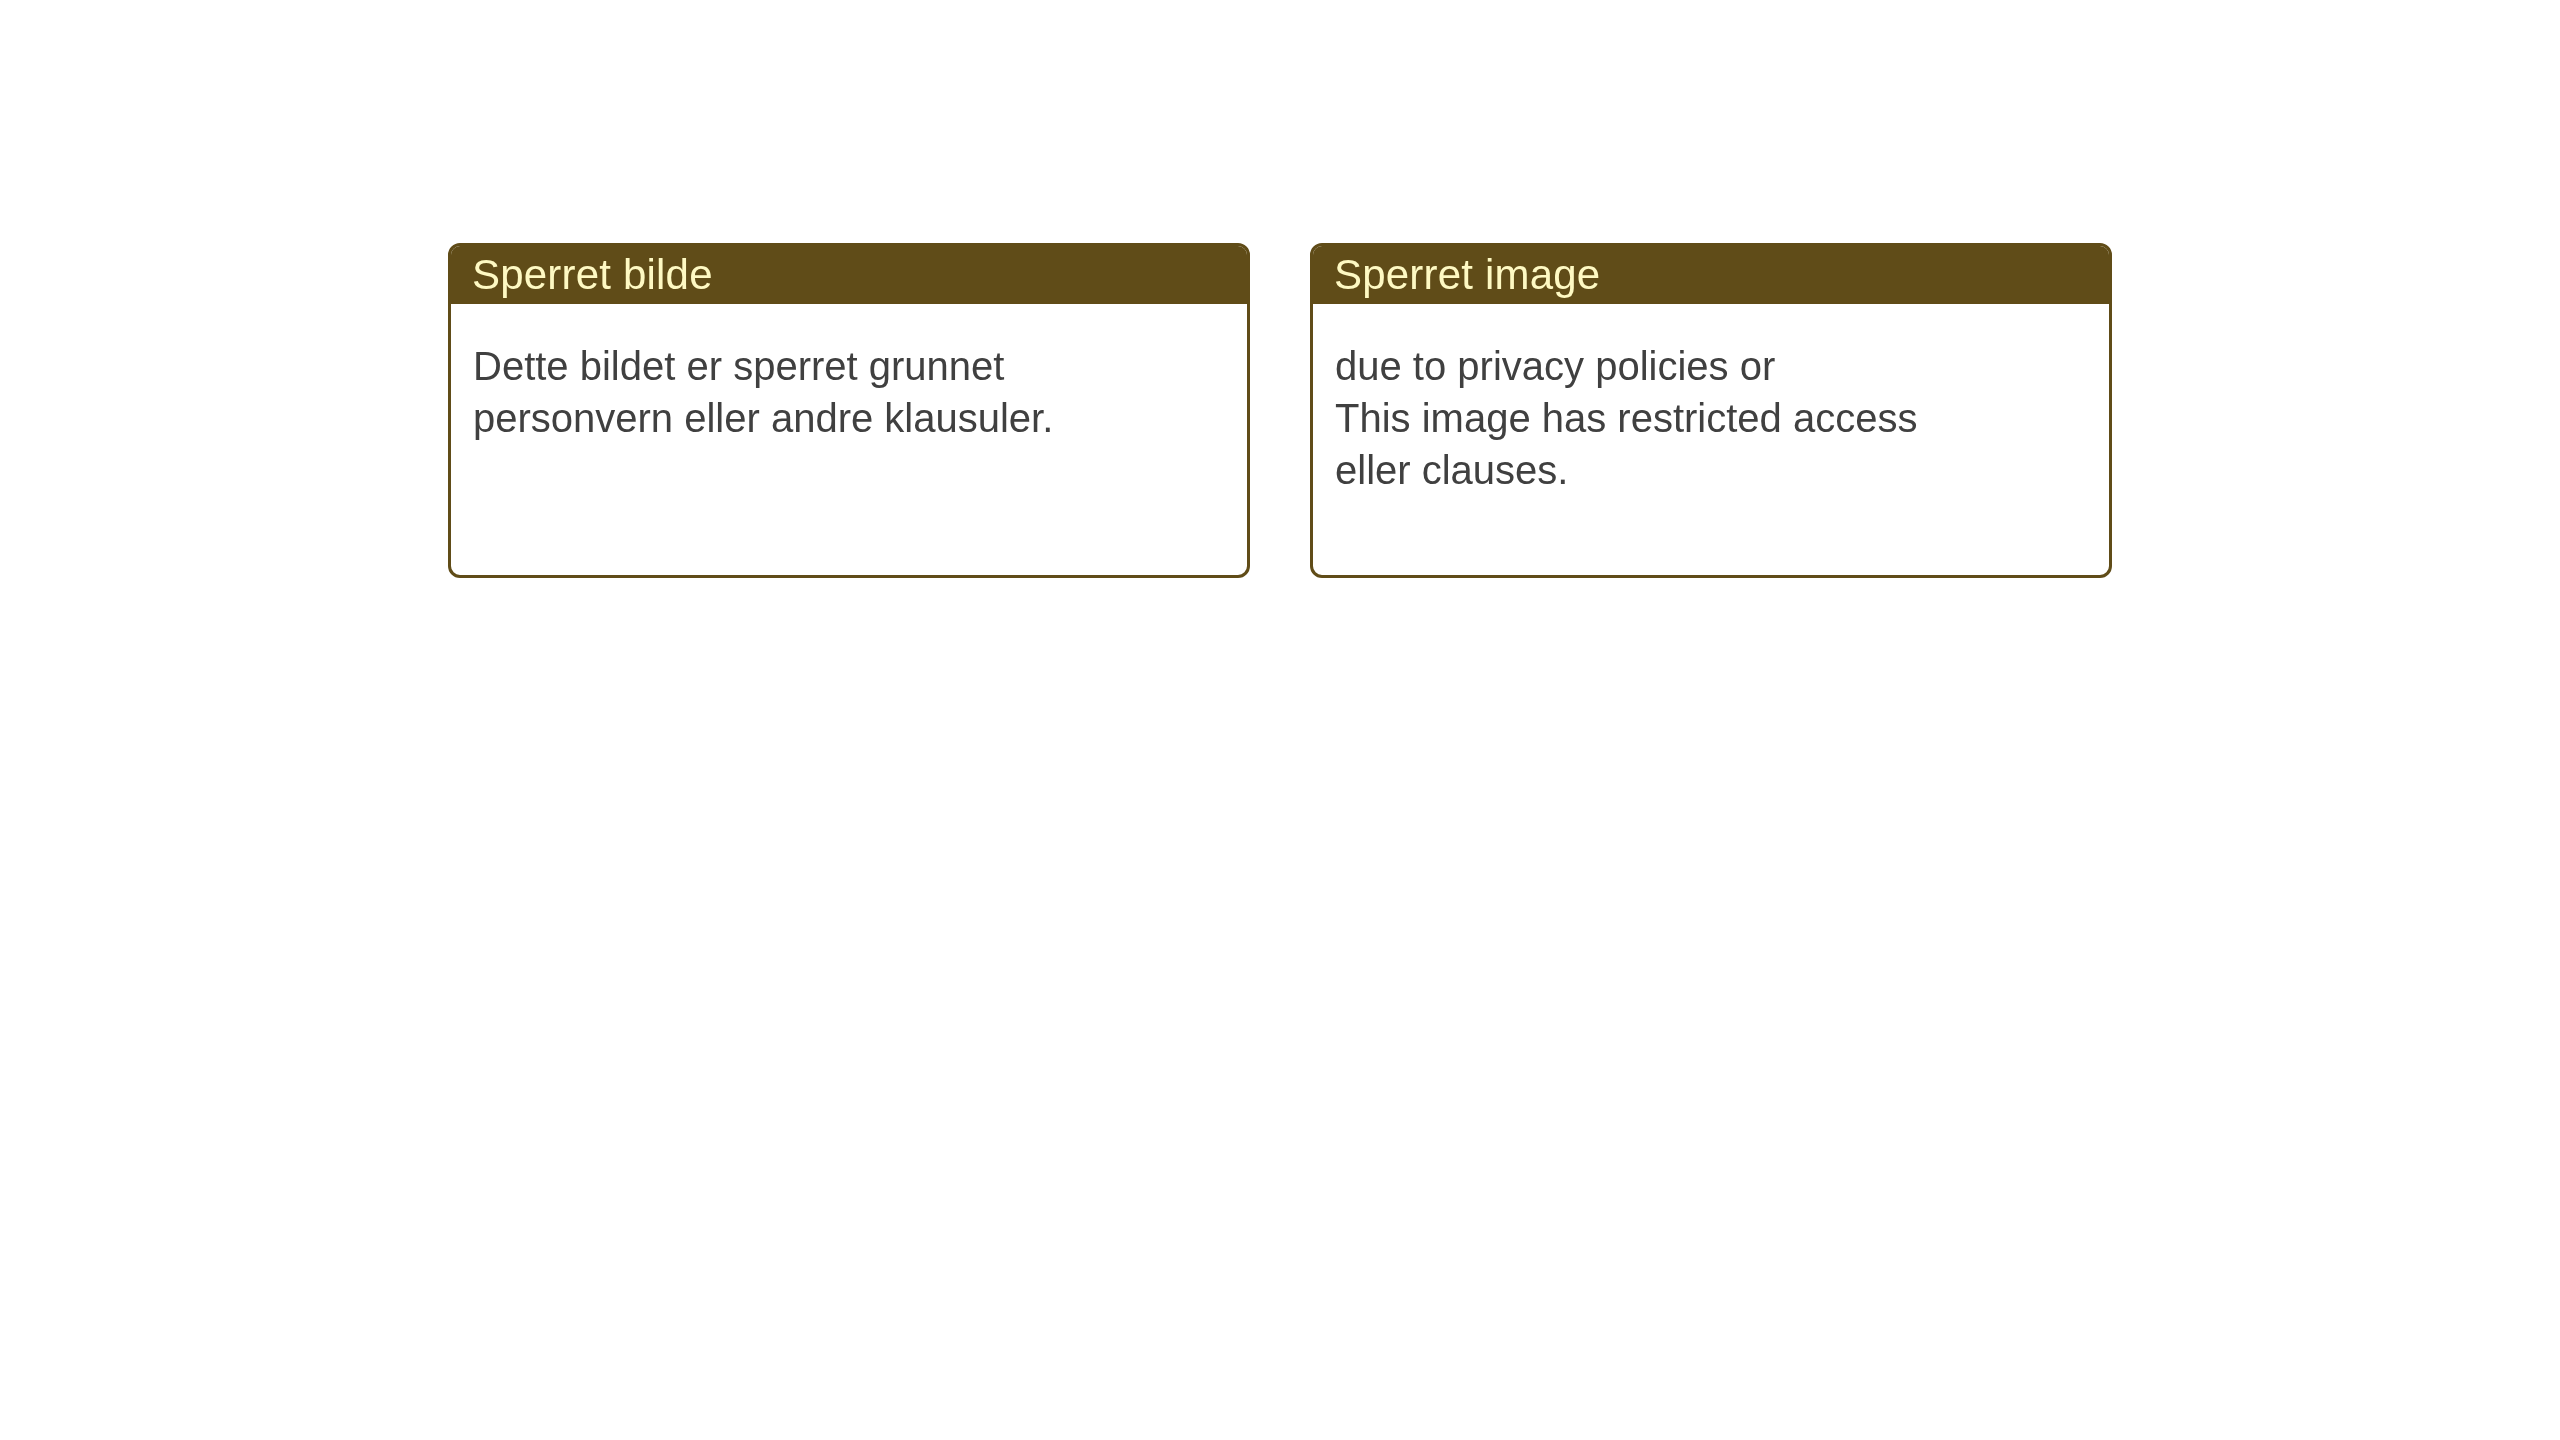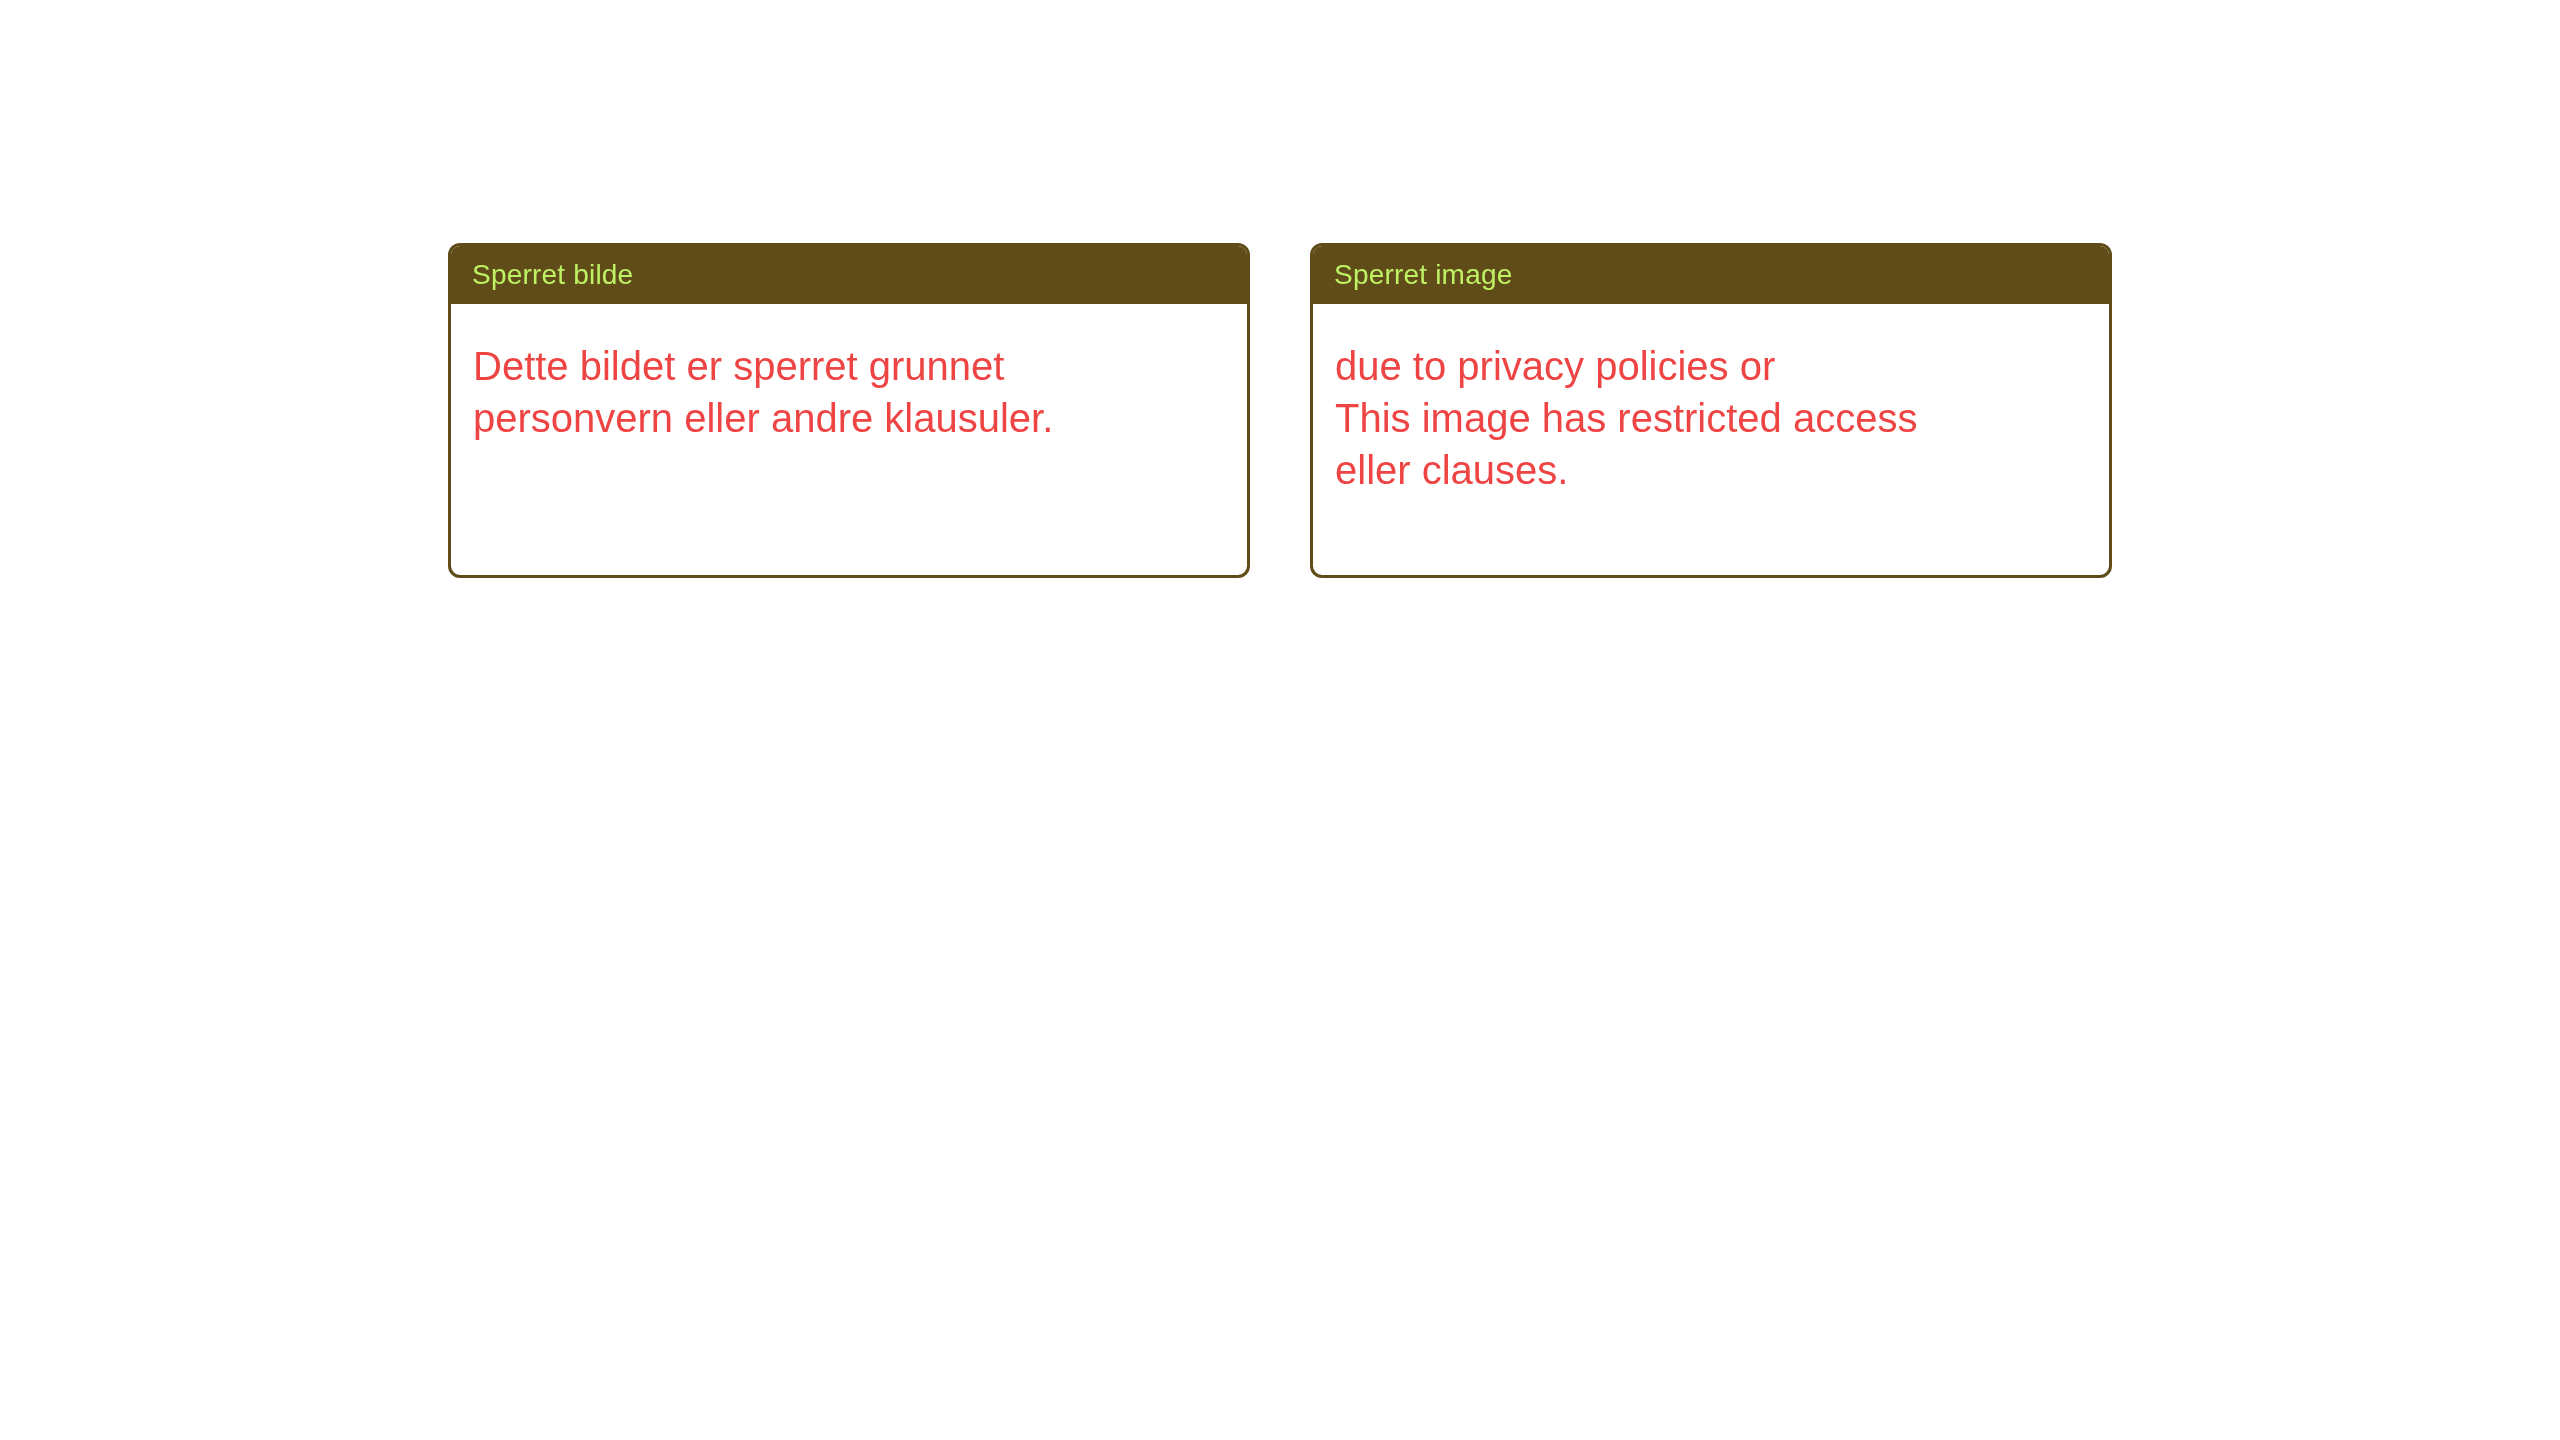--- a/index.html
+++ b/index.html
@@ -24,31 +24,31 @@
     border: 3px solid #604C18;
     border-radius: 12px;
     overflow: hidden;
   }
   .card.card-left  { left: 448px; }
   .card.card-right { left: 1310px; }
   .card-header {
     height: 59px;
     margin: -1px -1px 0 -1px;
     background: #604C18;
-    color: #bef264;
+    color: #fef9c3;
     display: flex;
     align-items: center;
     padding: 0 22px;
-    font-size: 28px;
+    font-size: 42px;
     line-height: 1;
     letter-spacing: 0.2px;
   }
   .card-body {
     padding: 36px 22px 0 22px;
-    color: #ef4444;
+    color: #404040;
     font-size: 40px;
     line-height: 52px;
   }
   .card-body .line {
     white-space: nowrap;
   }
 </style>
 </head>
 <body>
 

